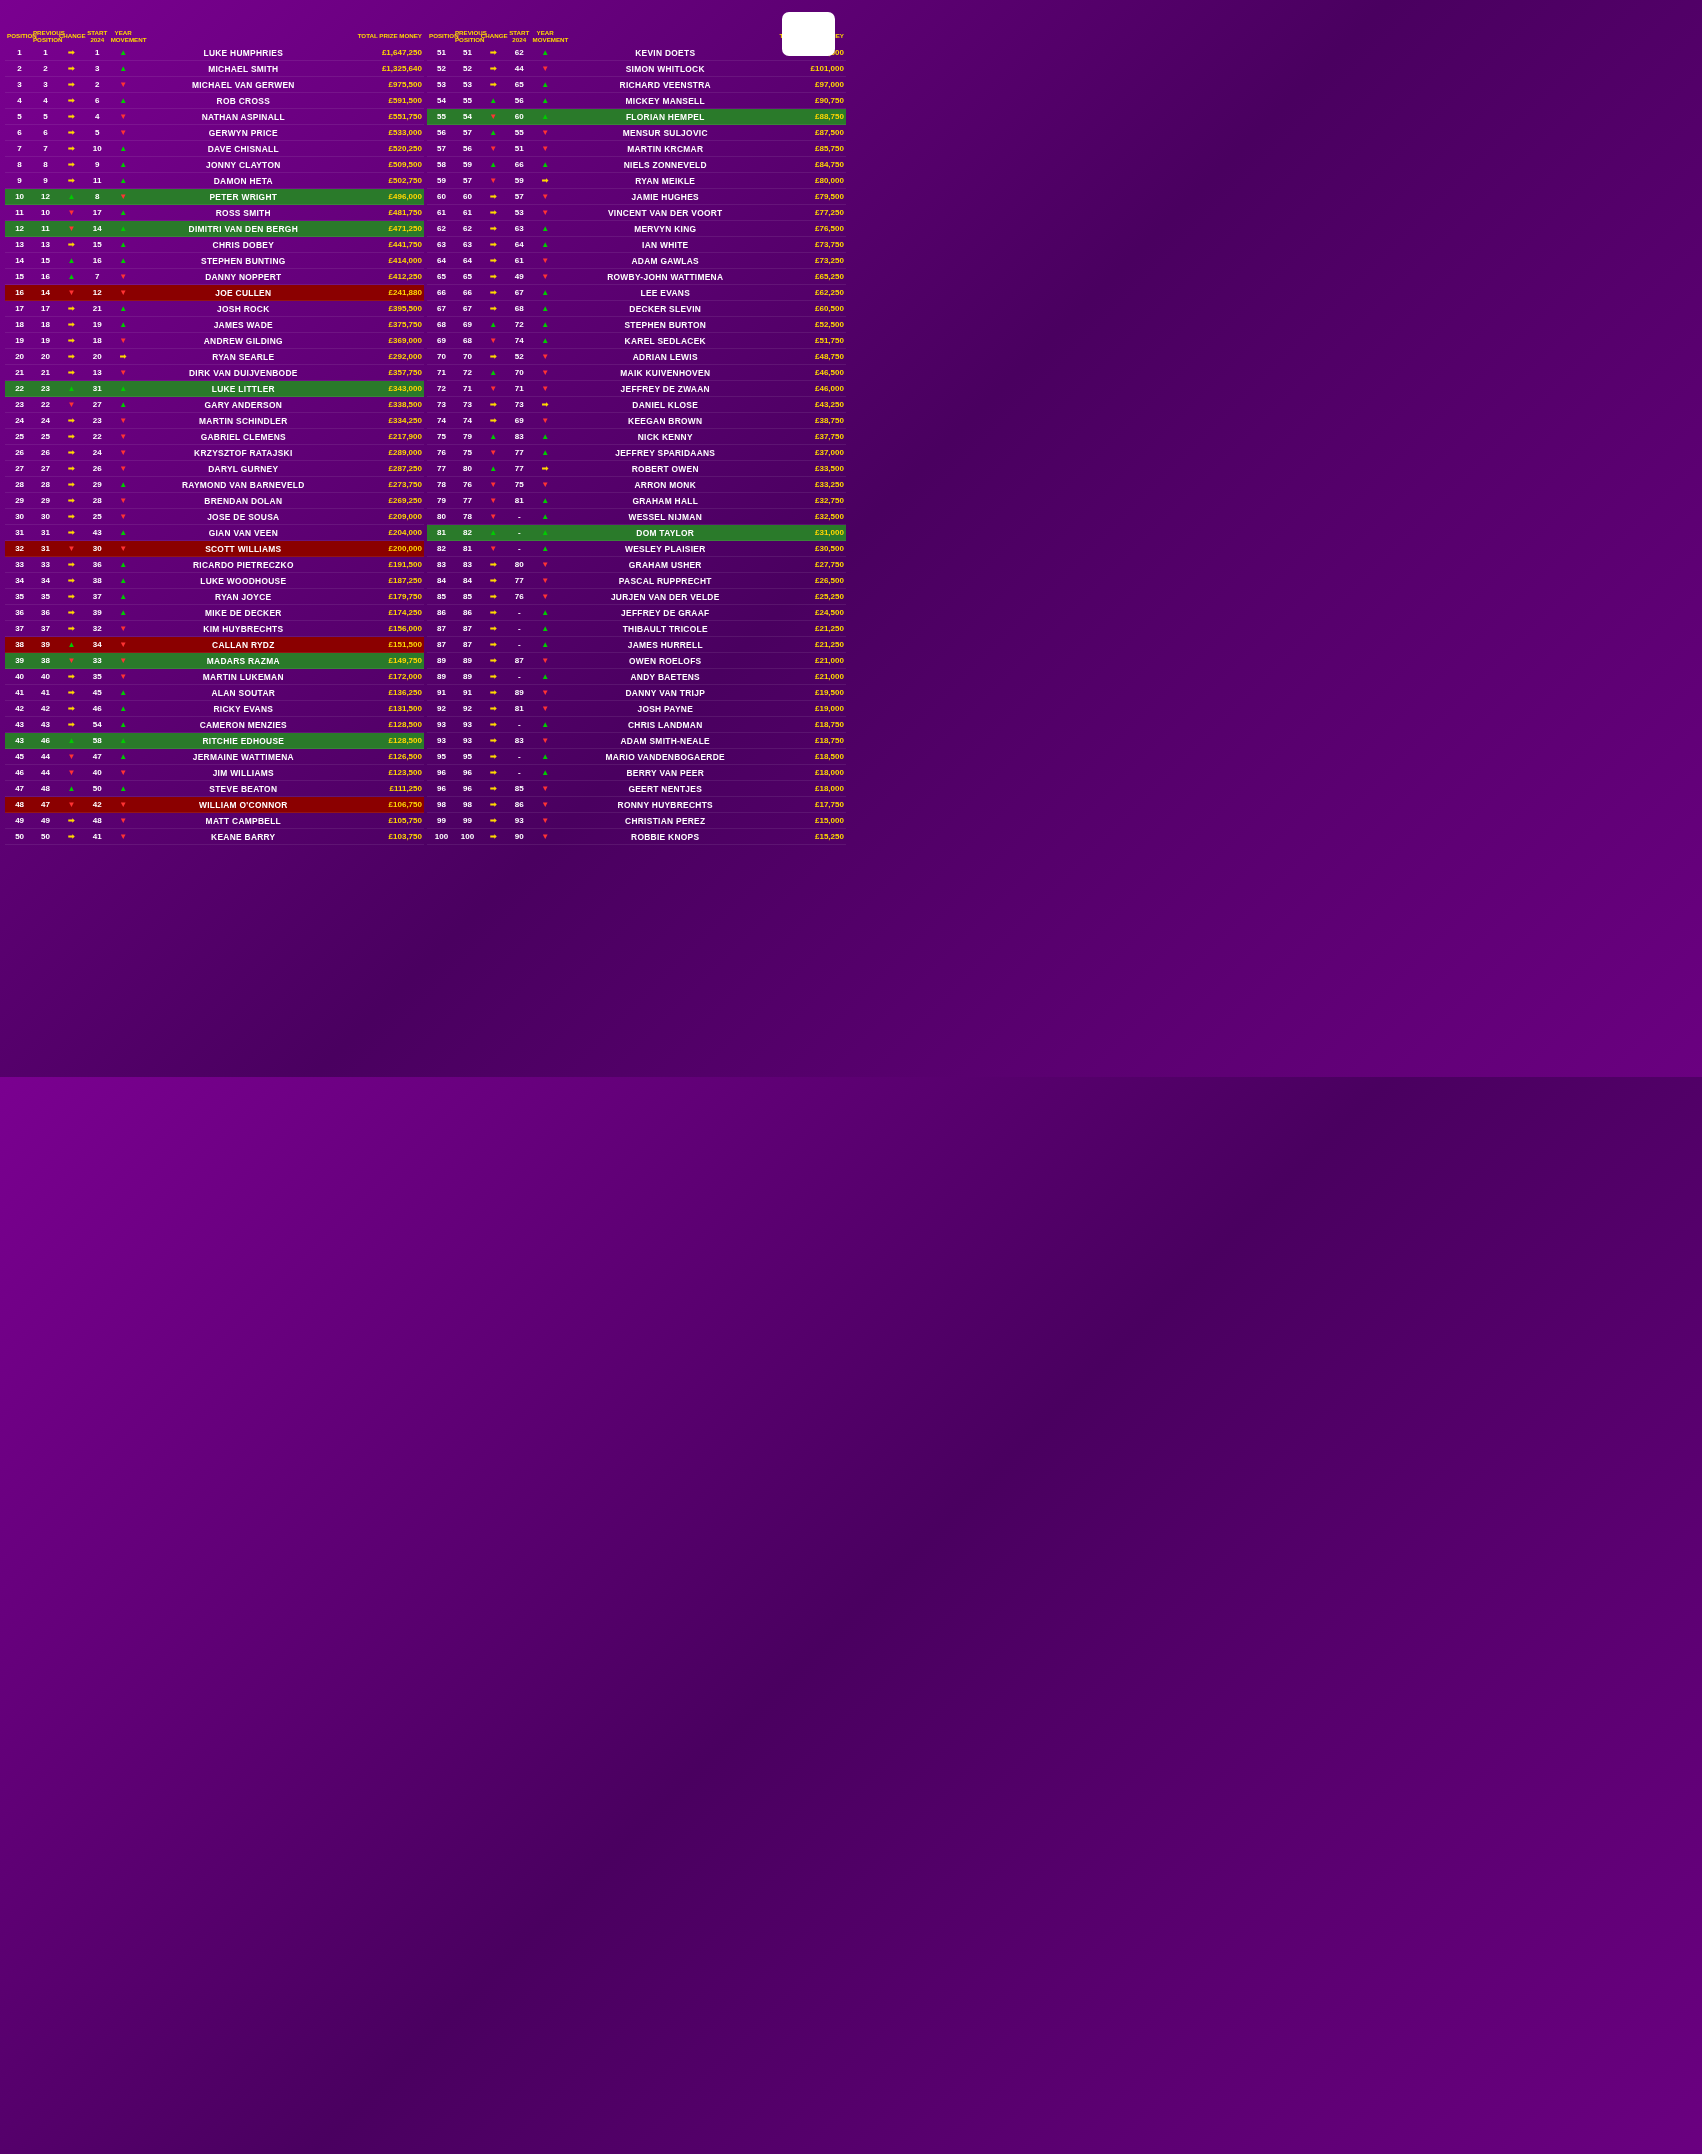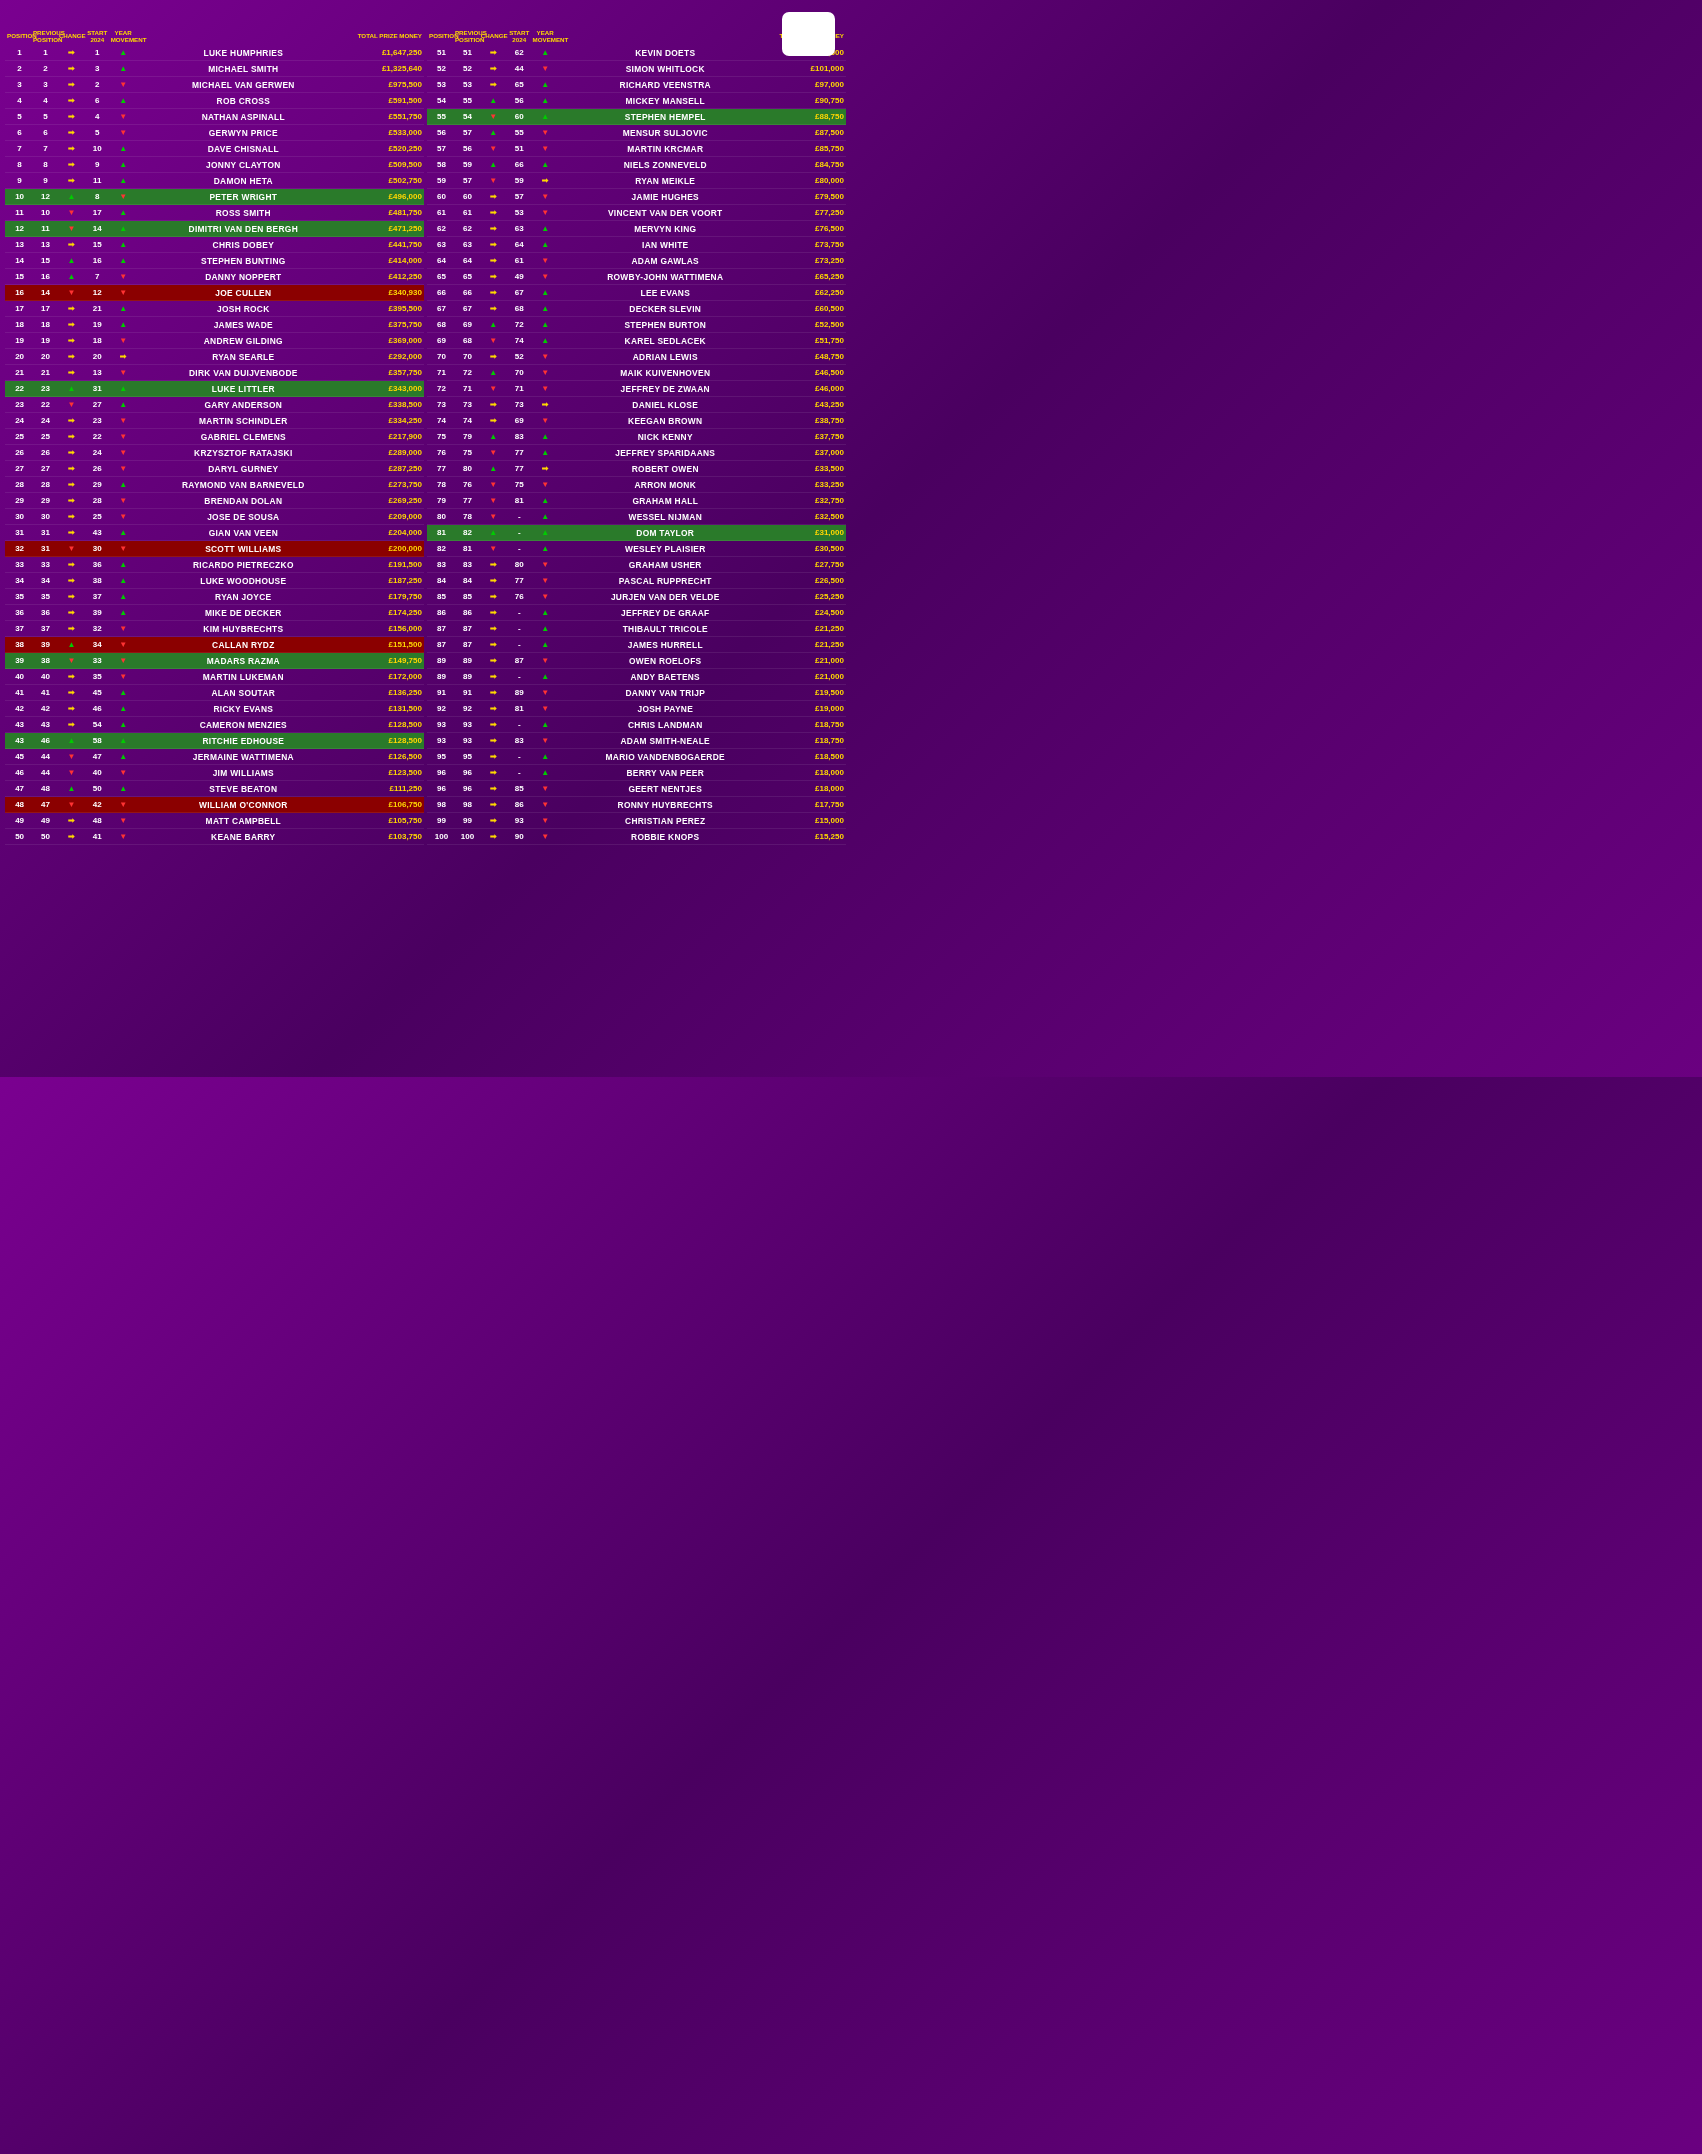--- a/index.html
+++ b/index.html
@@ -258,21 +258,21 @@
       <div class="cell-name">DANNY NOPPERT</div>
       <div class="cell-prize">£412,250</div>
     </div>
         <div class="row highlight-red">
       <div class="cell pos-num">16</div>
       <div class="cell">14</div>
       <div class="cell"><span class="arrow-down">▼</span></div>
       <div class="cell">12</div>
       <div class="cell"><span class="arrow-down">▼</span></div>
       <div class="cell-name">JOE CULLEN</div>
-      <div class="cell-prize">£340,930</div>
+      <div class="cell-prize">£241,880</div>
     </div>
         <div class="row ">
       <div class="cell pos-num">17</div>
       <div class="cell">17</div>
       <div class="cell"><span class="arrow-same">➡</span></div>
       <div class="cell">21</div>
       <div class="cell"><span class="arrow-up">▲</span></div>
       <div class="cell-name">JOSH ROCK</div>
       <div class="cell-prize">£395,500</div>
     </div>
@@ -621,21 +621,21 @@
       <div class="cell"><span class="arrow-up">▲</span></div>
       <div class="cell-name">MICKEY MANSELL</div>
       <div class="cell-prize">£90,750</div>
     </div>
         <div class="row highlight-green">
       <div class="cell pos-num">55</div>
       <div class="cell">54</div>
       <div class="cell"><span class="arrow-down">▼</span></div>
       <div class="cell">60</div>
       <div class="cell"><span class="arrow-up">▲</span></div>
-      <div class="cell-name">STEPHEN HEMPEL</div>
+      <div class="cell-name">FLORIAN HEMPEL</div>
       <div class="cell-prize">£88,750</div>
     </div>
         <div class="row ">
       <div class="cell pos-num">56</div>
       <div class="cell">57</div>
       <div class="cell"><span class="arrow-up">▲</span></div>
       <div class="cell">55</div>
       <div class="cell"><span class="arrow-down">▼</span></div>
       <div class="cell-name">MENSUR SULJOVIC</div>
       <div class="cell-prize">£87,500</div>

